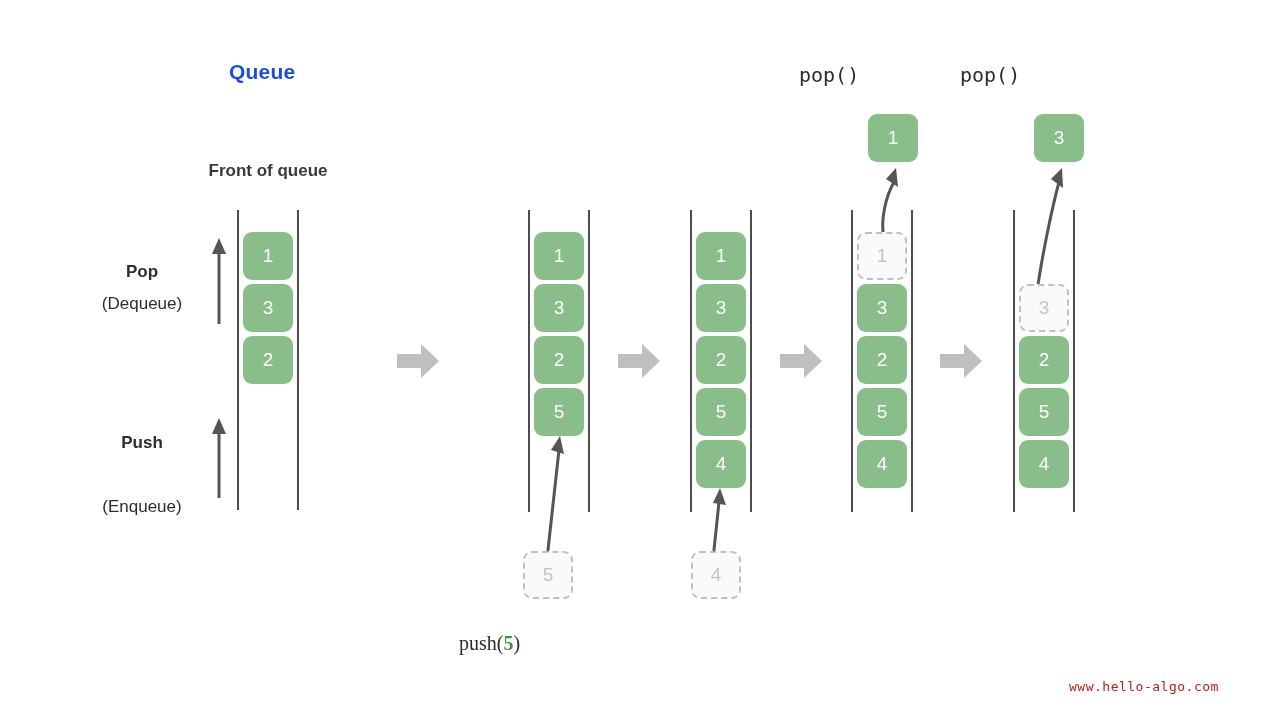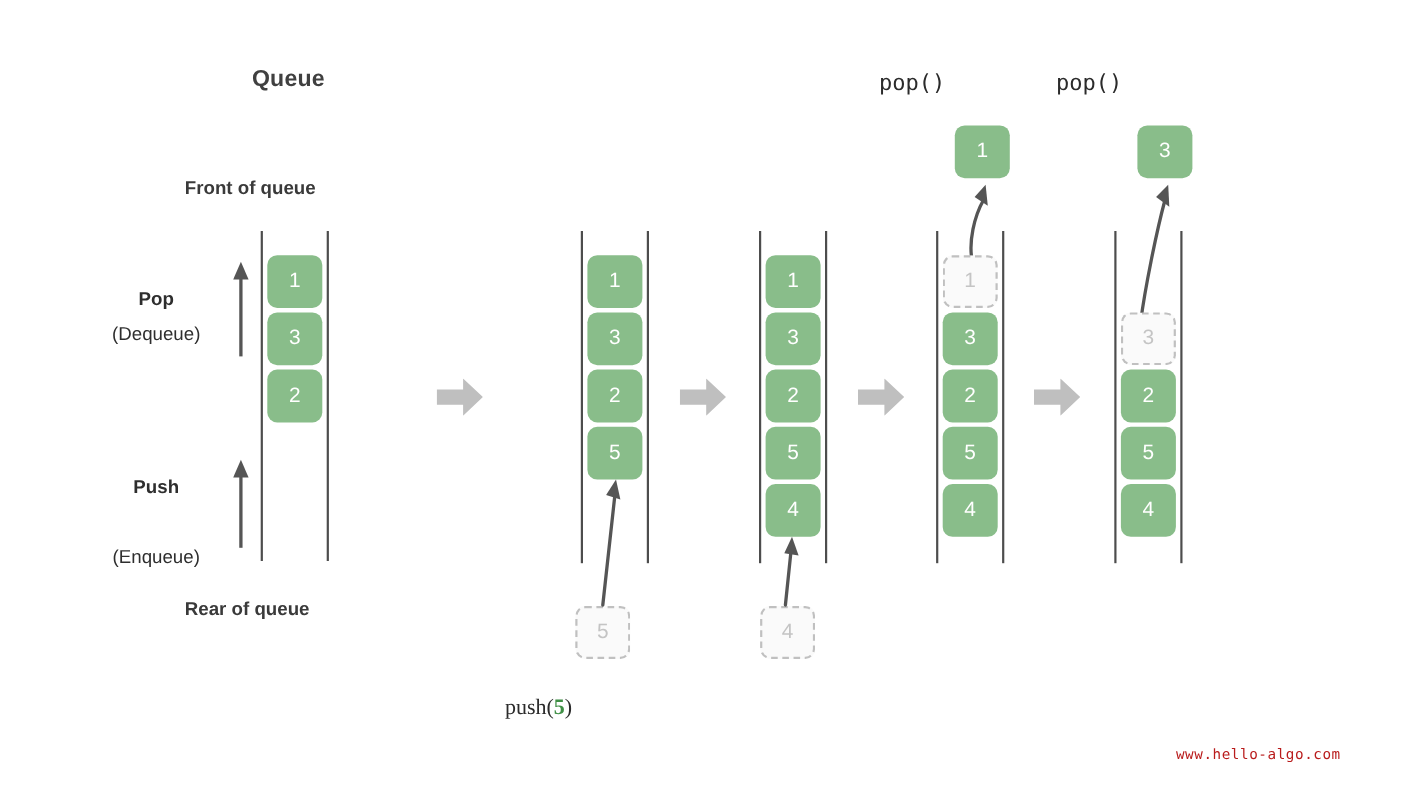--- a/index.html
+++ b/index.html
@@ -14,30 +14,30 @@
     background: #ffffff;
     overflow: hidden;
     font-family: "Liberation Sans", sans-serif;
   }
   .abs { position: absolute; }
 
   
   .title-queue {
     font-size: 21px;
     font-weight: bold;
-    color: #404040;
+    color: #1d4ed8;
     letter-spacing: 0.2px;
     white-space: nowrap;
   }
   .hdr-label {
     font-size: 17px;
     font-weight: bold;
     color: #3a3a3a;
     white-space: nowrap;
-    text-align: left;
+    text-align: center;
   }
   .side-label-strong {
     font-size: 17px;
     font-weight: bold;
     color: #2e2e2e;
     white-space: nowrap;
     text-align: center;
   }
   .side-label-plain {
     font-size: 17px;
@@ -101,21 +101,20 @@
 </style>
 </head>
 <body>
 
 <div id="stage">
 
   <div class="abs title-queue" style="left:229px; top:60px;">Queue</div>
 
   <div class="abs hdr-label" style="left:168px; top:161px; width:200px;">Front of queue</div>
 
-  <div class="abs hdr-label" style="left:168px; top:544px; width:200px;">Rear of queue</div>
 
   <div class="abs side-label-strong" style="left:62px; top:262px; width:160px;">Pop</div>
   <div class="abs side-label-plain" style="left:62px; top:294px; width:160px;">(Dequeue)</div>
 
   <div class="abs side-label-strong" style="left:62px; top:433px; width:160px;">Push</div>
   <div class="abs side-label-plain" style="left:62px; top:465px; width:160px;margin-top:32px;">(Enqueue)</div>
 
   <div class="abs thin-arrow" style="left:206px; top:238px;">
     <svg width="26" height="86" viewBox="0 0 26 86">
       <line x1="13" y1="86" x2="13" y2="12" stroke="#555555" stroke-width="3"></line>

